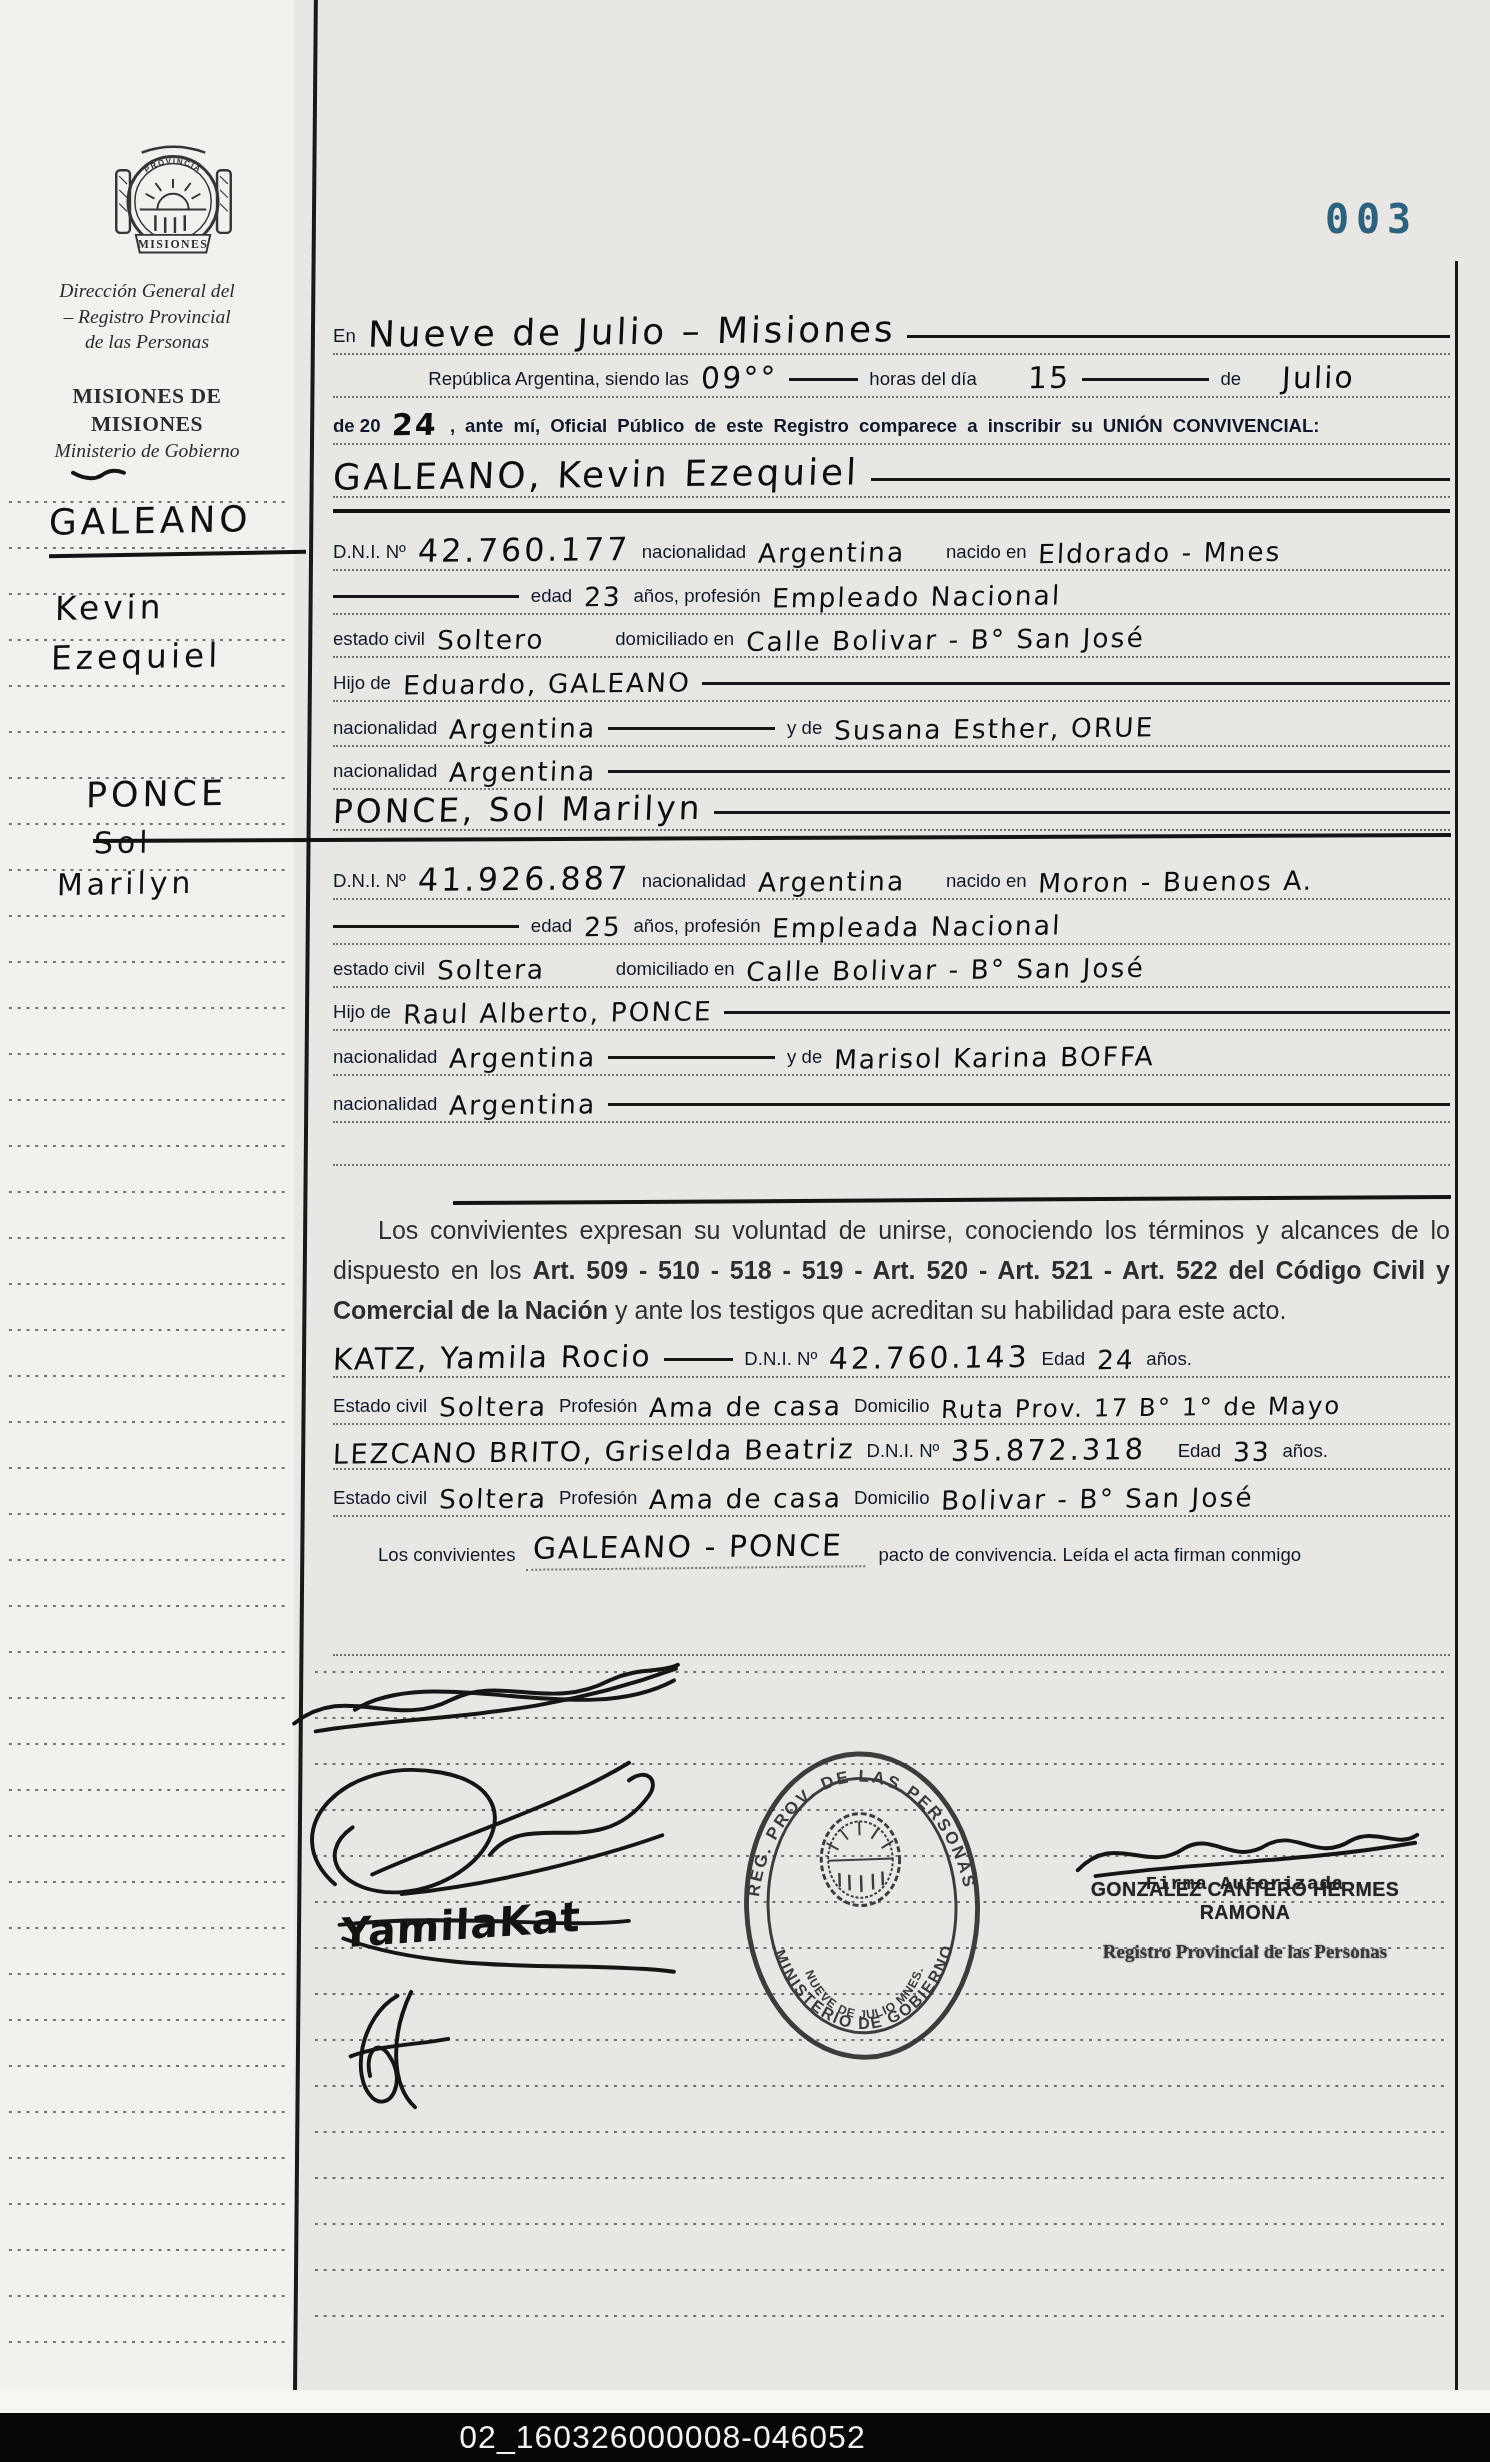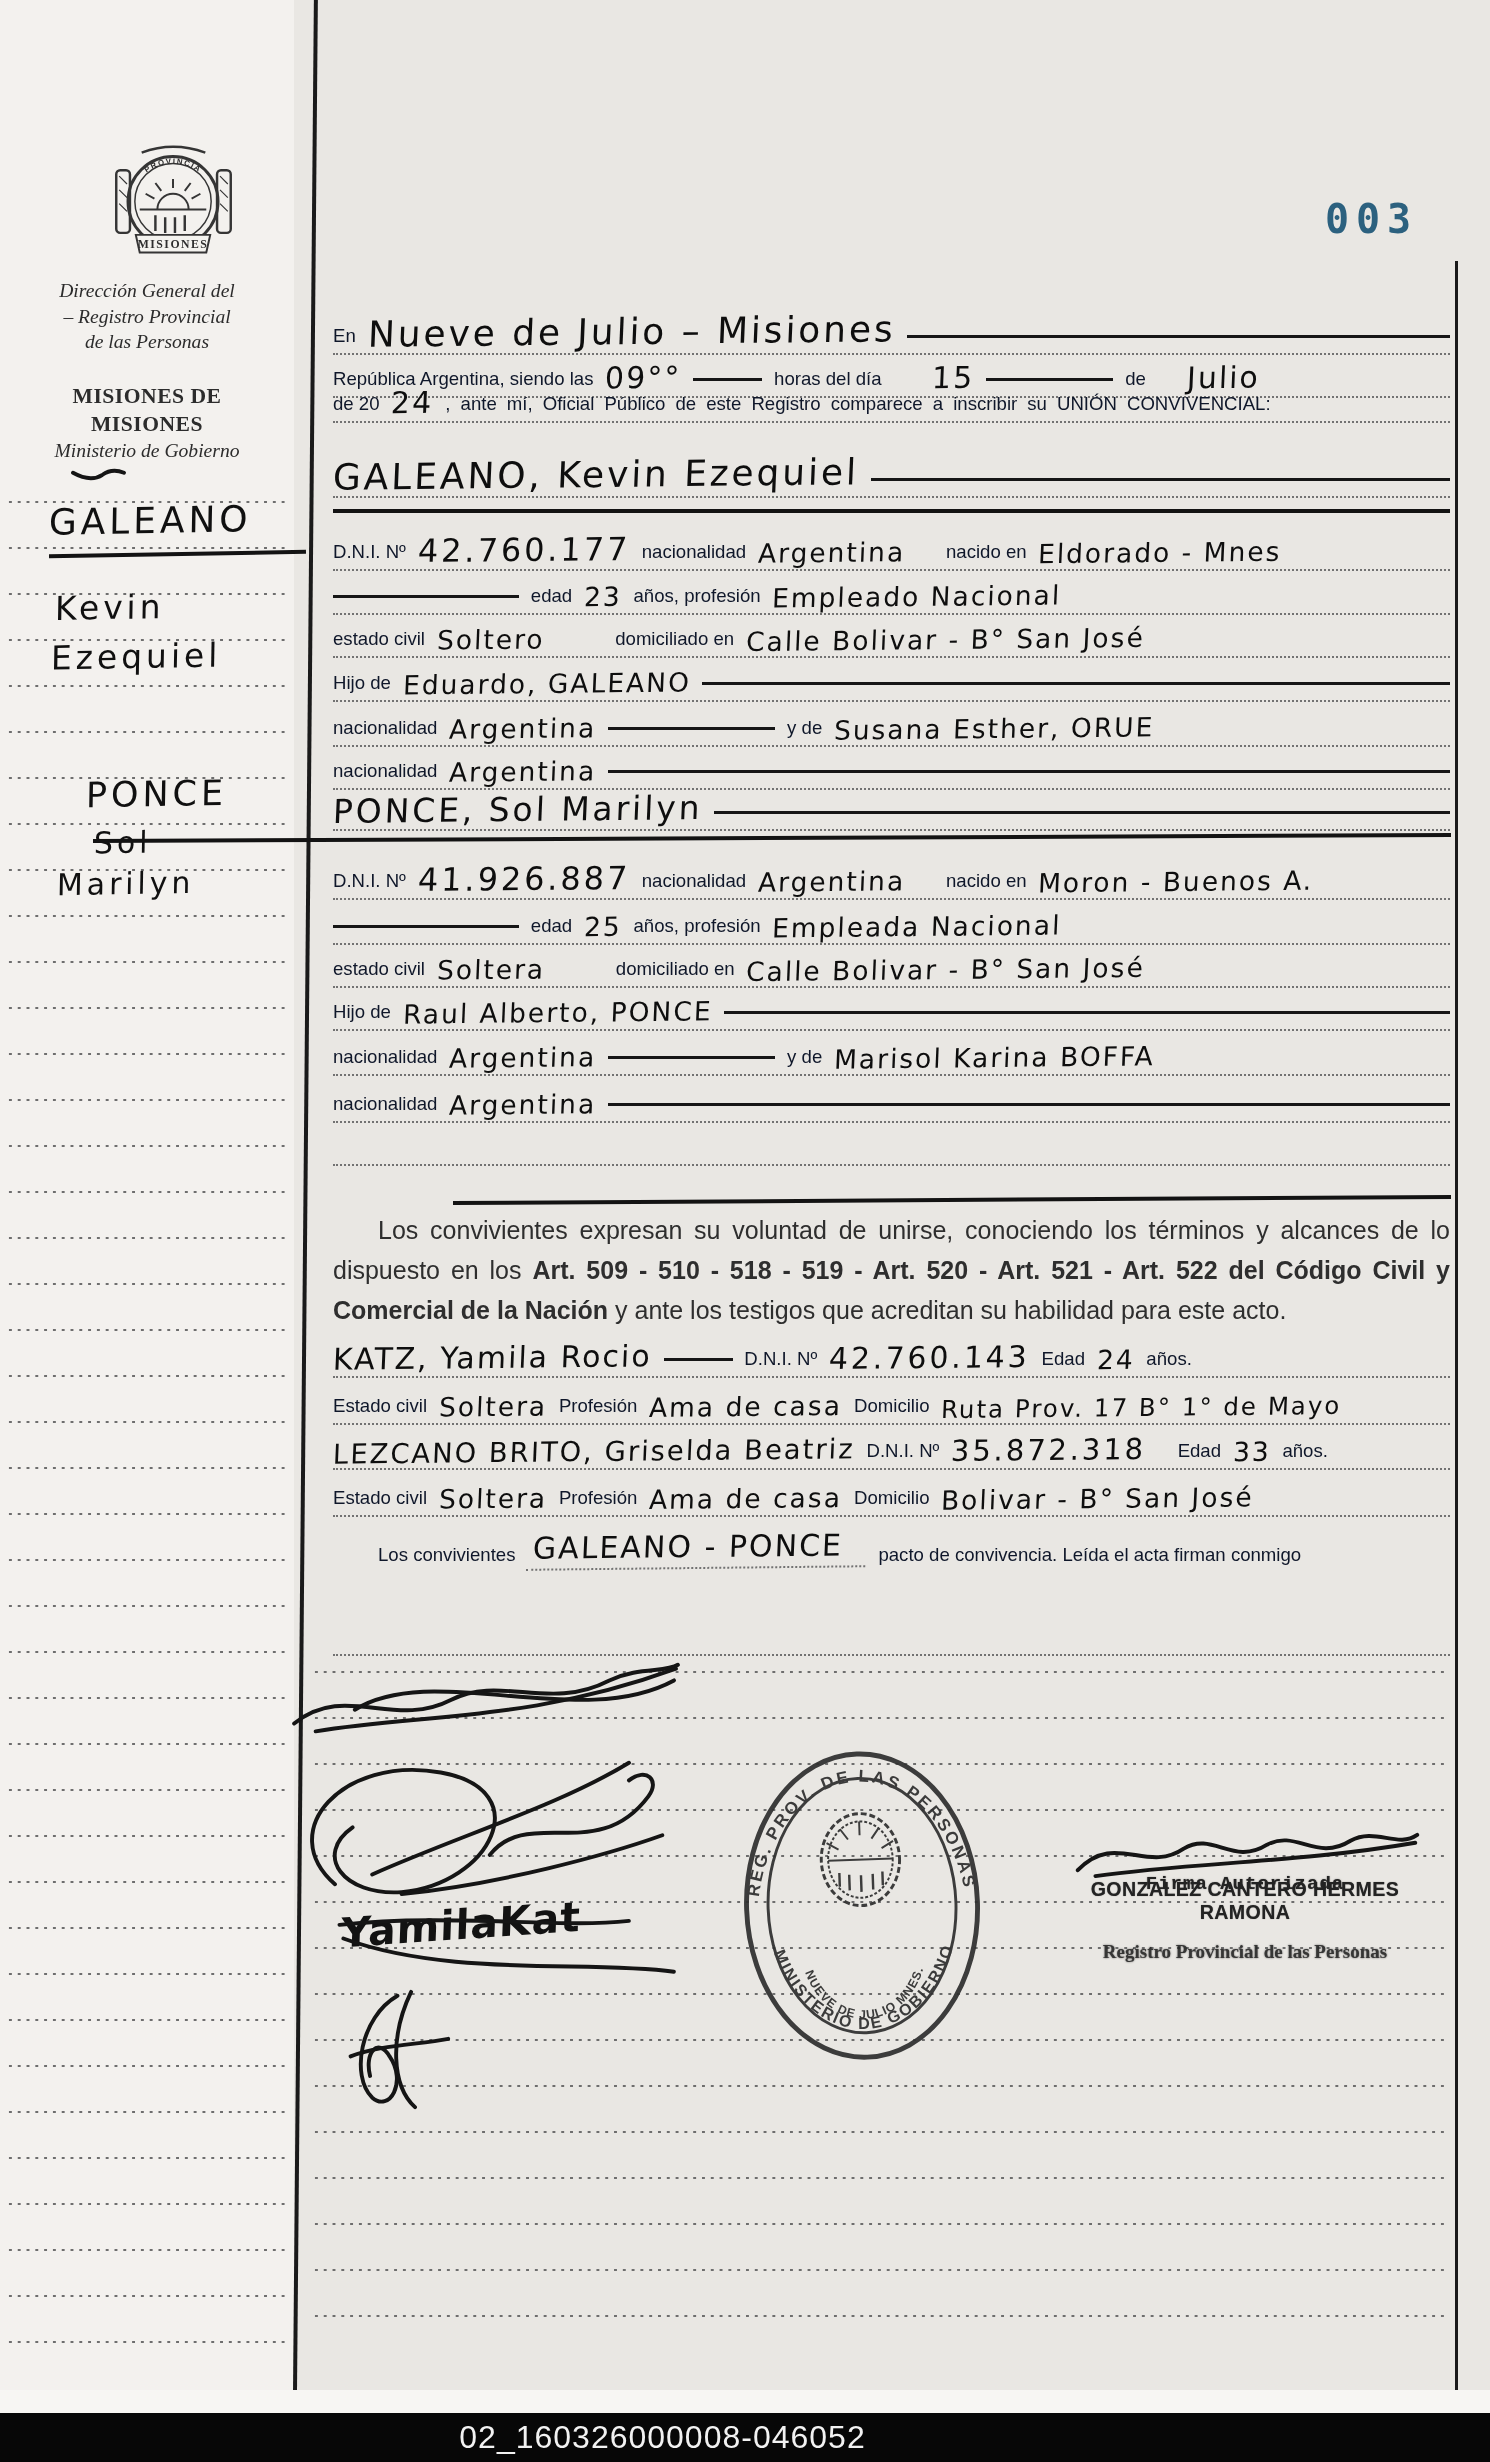--- a/index.html
+++ b/index.html
@@ -122,32 +122,32 @@
   <div class="mname" style="left:86px; top:774px; font-size:35px;">PONCE</div>
   <div class="mname" style="left:94px; top:825px; font-size:30px;">Sol</div>
   <div class="mname" style="left:57px; top:866px; font-size:30px;">Marilyn</div>
 
   <div class="row" style="top:310px; height:45px;">
     <span class="p">En</span>
     <span class="hw lg">Nueve de Julio – Misiones</span>
     <span class="strike grow"></span>
   </div>
 
-  <div class="row" style="top:359px; height:39px;">
+  <div class="row" style="top:359px; height:39px;justify-content:center;">
     <span class="p">República Argentina, siendo las</span>
     <span class="hw md">09°°</span>
     <span class="strike" style="width:69px;"></span>
     <span class="p">horas del día</span>
     <span class="hw md" style="margin-left:39px;">15</span>
     <span class="strike" style="width:127px;"></span>
     <span class="p">de</span>
     <span class="hw md" style="margin-left:29px;">Julio</span>
   </div>
 
-  <div class="row" style="top:380px; height:43px;">
+  <div class="row" style="top:402px; height:43px;font-weight:bold;">
     <span class="p">de 20</span>
     <span class="hw md">24</span>
     <span class="p" style="word-spacing:4.9px;">, ante mí, Oficial Público de este Registro comparece a inscribir su UNIÓN CONVIVENCIAL:</span>
   </div>
 
   <div class="row nb" style="top:449px; height:49px; border-bottom:2px dotted #727272;">
     <span class="hw lg">GALEANO, Kevin Ezequiel</span>
     <span class="strike grow"></span>
   </div>
   <div class="hrule" style="left:333px; top:509px; width:1117px;"></div>

